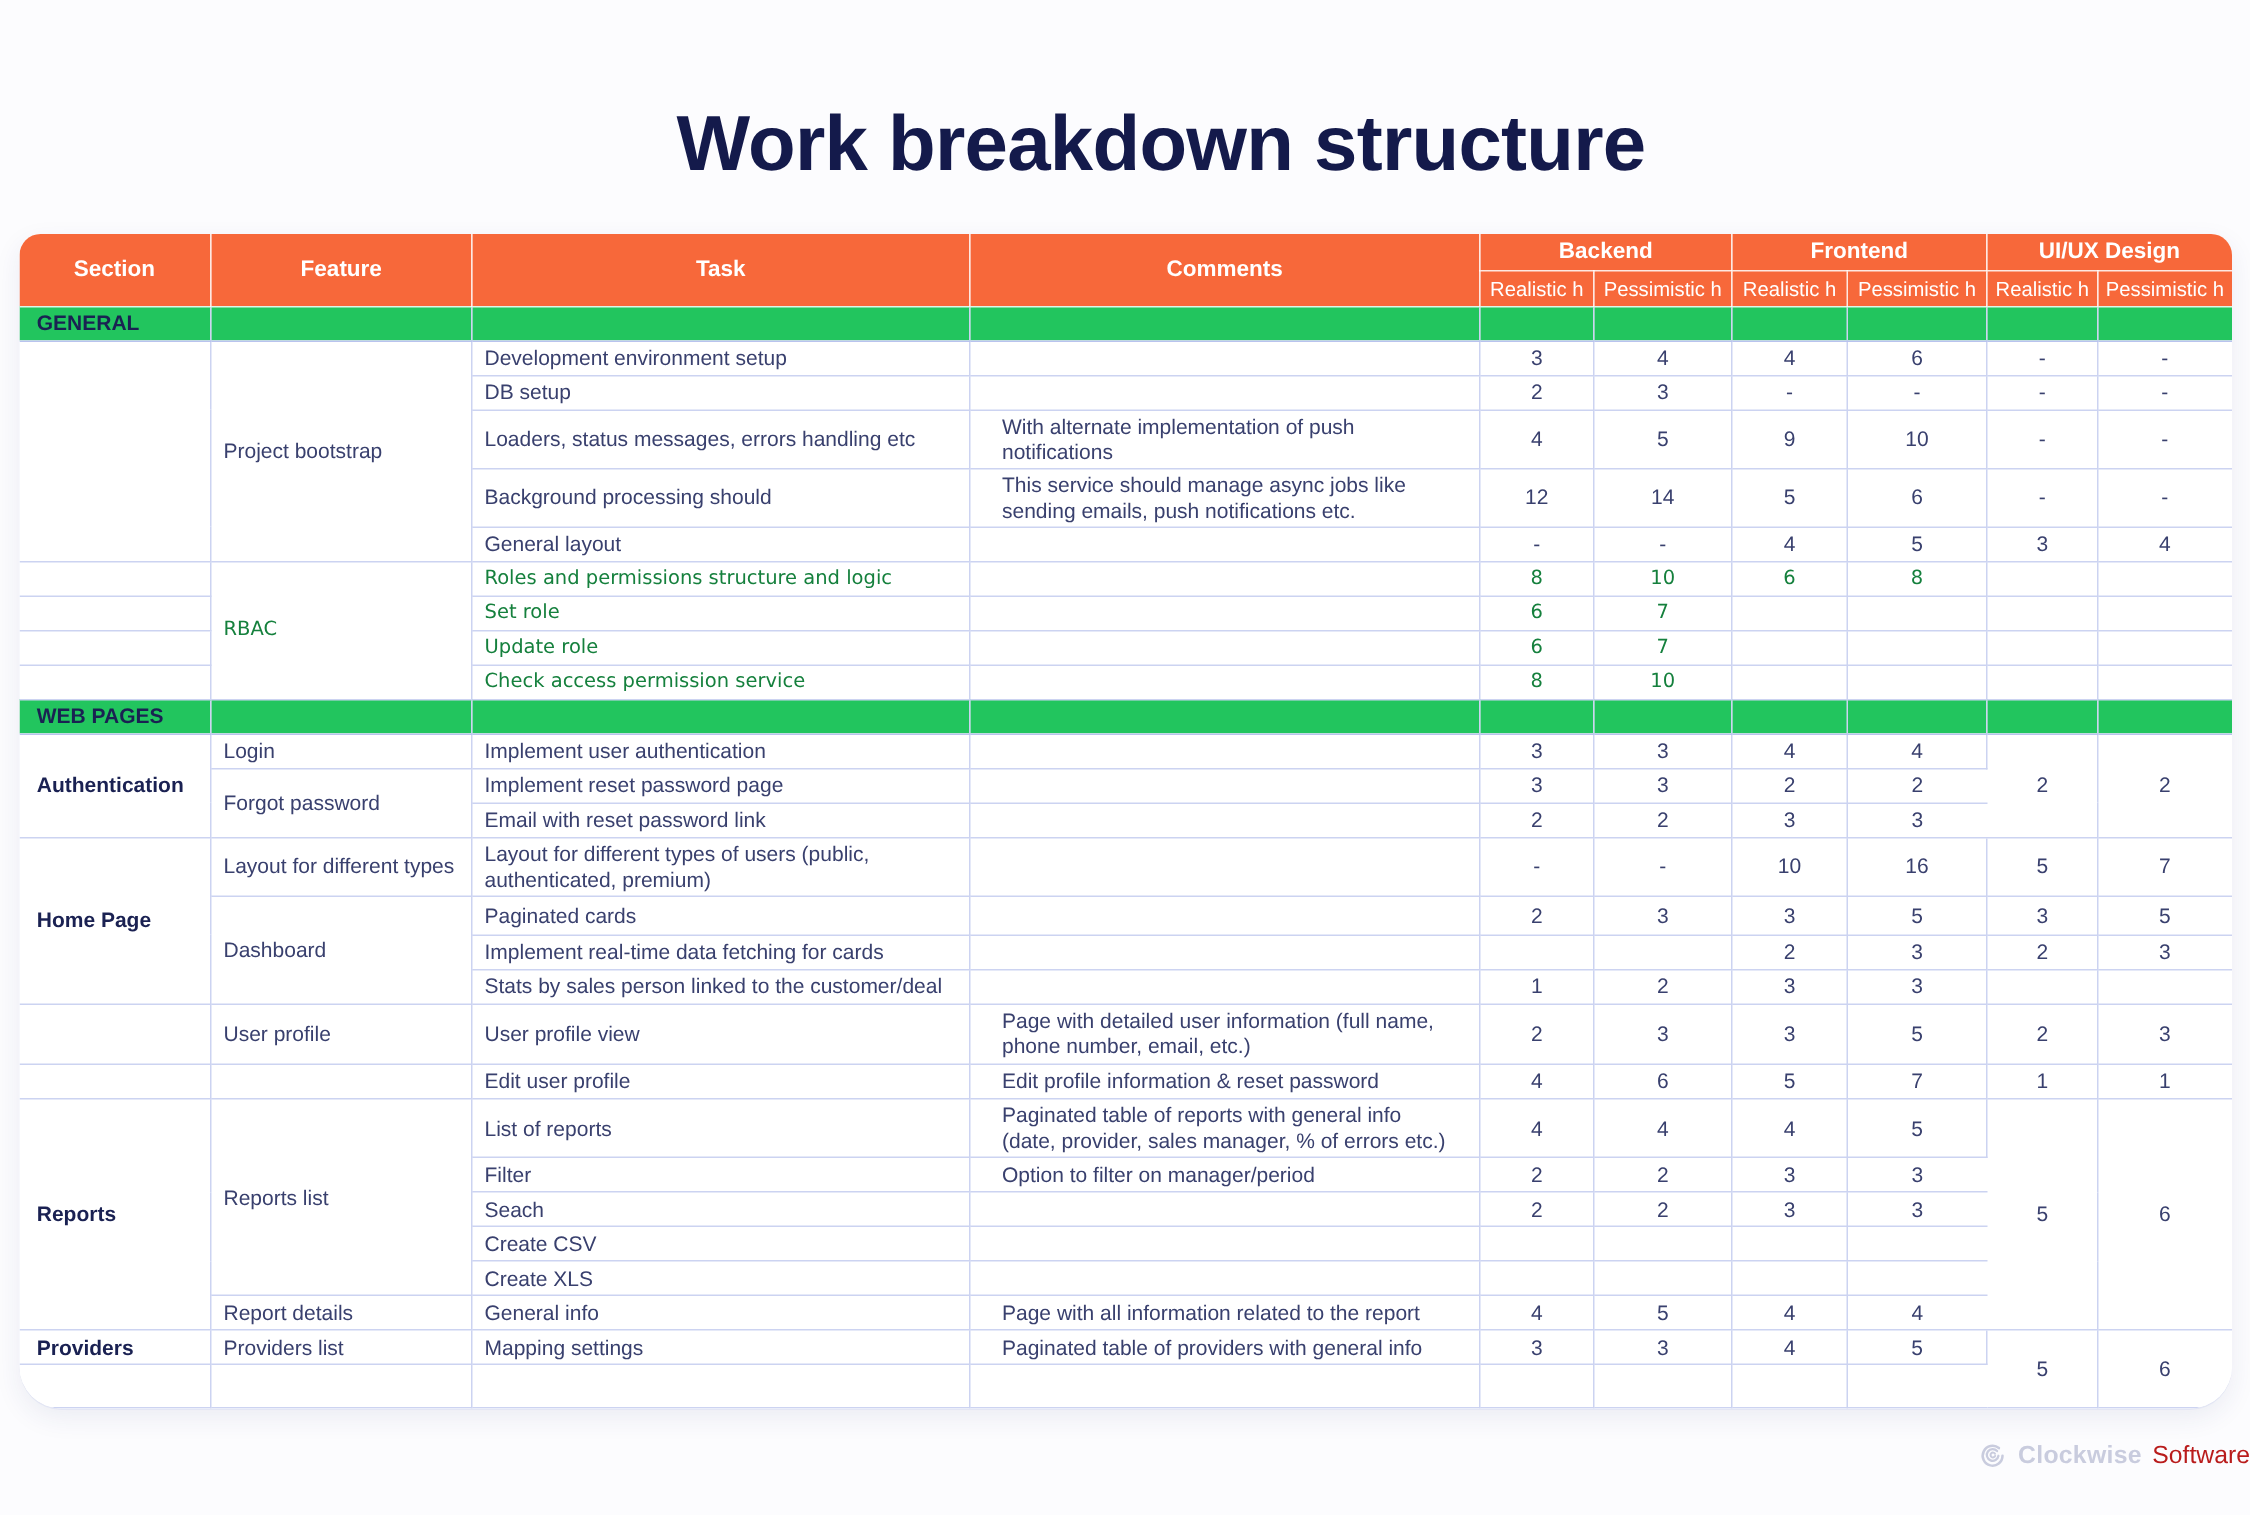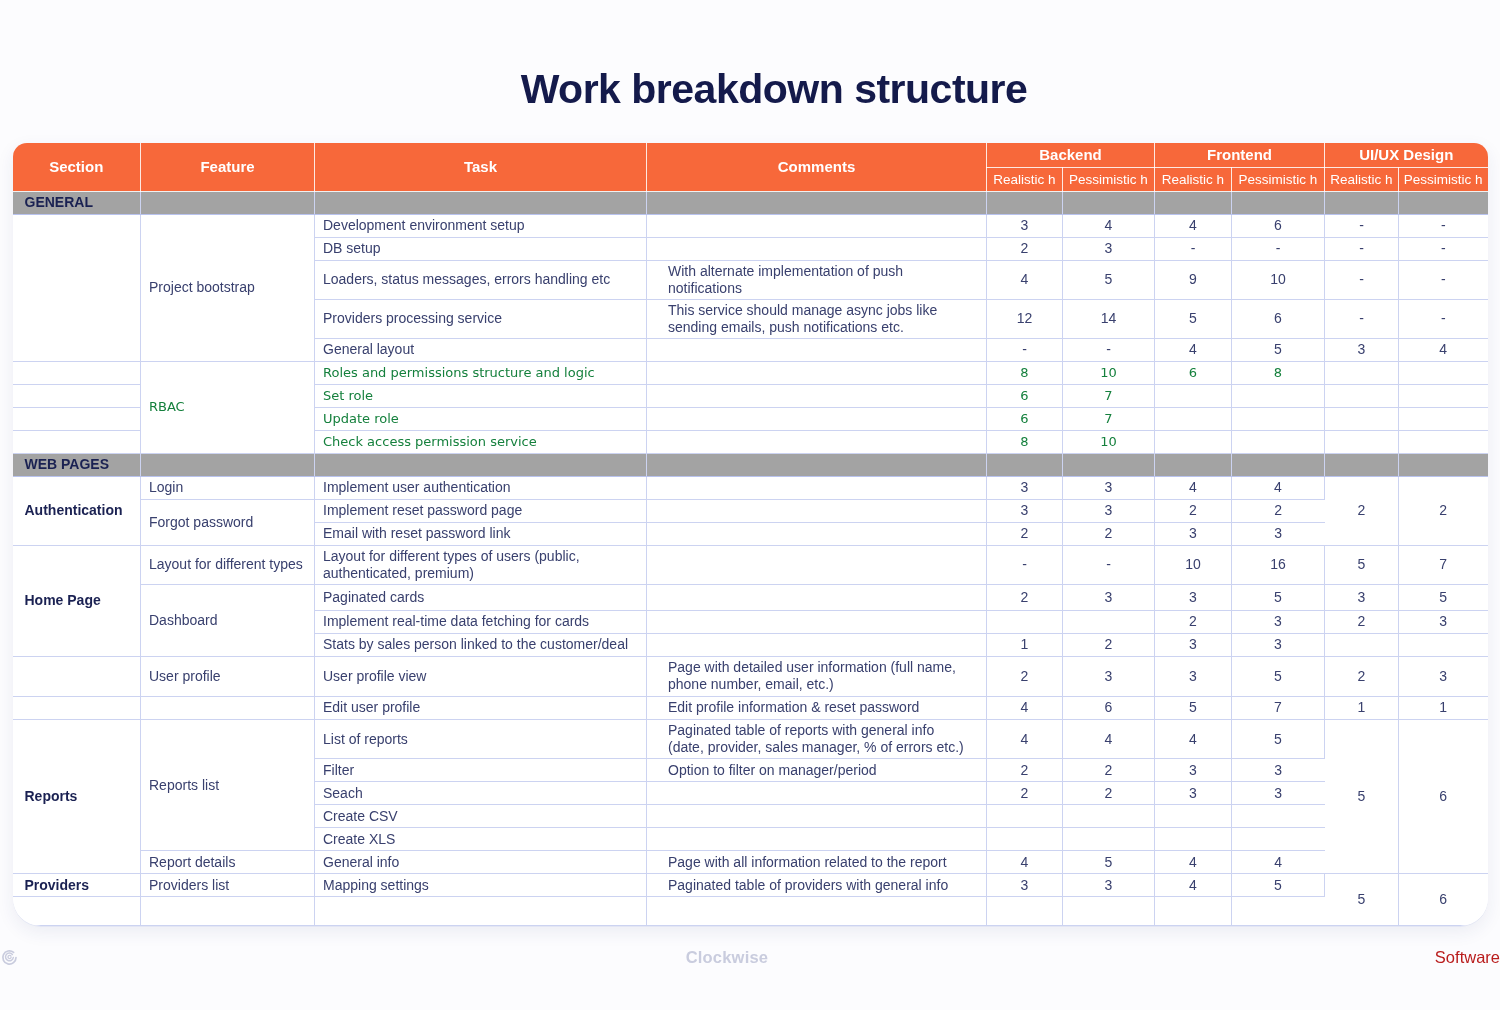--- a/index.html
+++ b/index.html
@@ -6,21 +6,21 @@
   html,body { width: 1500px; height: 1010px; overflow: hidden; }
   body {
     background: #fcfcfe;
     font-family: "Liberation Sans", sans-serif;
     color: #39406e;
   }
   .page-title {
     text-align: center;
     margin-top: 66px;
     margin-bottom: 30px;
-    font-size: 41px;
+    font-size: 52px;
     font-weight: 800;
     letter-spacing: -0.5px;
     color: #141a4b;
     margin-left: 48px;
   }
   .card {
     width: 1475px;
     margin: 0 auto;
     border-radius: 14px 14px 28px 28px;
     overflow: hidden;
@@ -52,34 +52,34 @@
     font-size: 14px;
     vertical-align: middle;
     line-height: 1.22;
   }
   tbody td:last-child { border-right: none; }
   td.lbl { text-align: left; padding: 2px 8px; }
   td.sec { padding-left: 12px; }
   td.com { padding: 2px 21px; }
   td.num { text-align: center; padding: 0 2px; }
   tr.secrow td {
-    background: #a3a3a3;
+    background: #22c55e;
     border-bottom-color: #b9c3ee;
   }
   td.b { font-weight: 700; color: #1a2152; }
   tr.alt td {
     font-family: "DejaVu Sans", sans-serif;
     color: #15803d;
     font-size: 13px;
   }
   .footer {
     margin-top: 22px;
     display: flex;
     align-items: center;
-    justify-content: space-between;
+    justify-content: flex-end;
     gap: 7px;
     color: #c9ccde;
     font-size: 16.5px;
   }
   .footer .brand-bold { font-weight: 700; letter-spacing: 0.2px; }
   .footer .brand-light { font-weight: 400; color: #b91c1c; }
 </style>
 </head>
 <body>
 
@@ -157,21 +157,21 @@
           <td class="lbl">Loaders, status messages, errors handling etc</td>
           <td class="lbl com">With alternate implementation of push notifications</td>
           <td class="num">4</td>
           <td class="num">5</td>
           <td class="num">9</td>
           <td class="num">10</td>
           <td class="num">-</td>
           <td class="num">-</td>
         </tr>
         <tr style="height: 39px;">
-          <td class="lbl">Providers processing service</td>
+          <td class="lbl">Background processing should</td>
           <td class="lbl com">This service should manage async jobs like sending emails, push notifications etc.</td>
           <td class="num">12</td>
           <td class="num">14</td>
           <td class="num">5</td>
           <td class="num">6</td>
           <td class="num">-</td>
           <td class="num">-</td>
         </tr>
         <tr>
           <td class="lbl">General layout</td>

